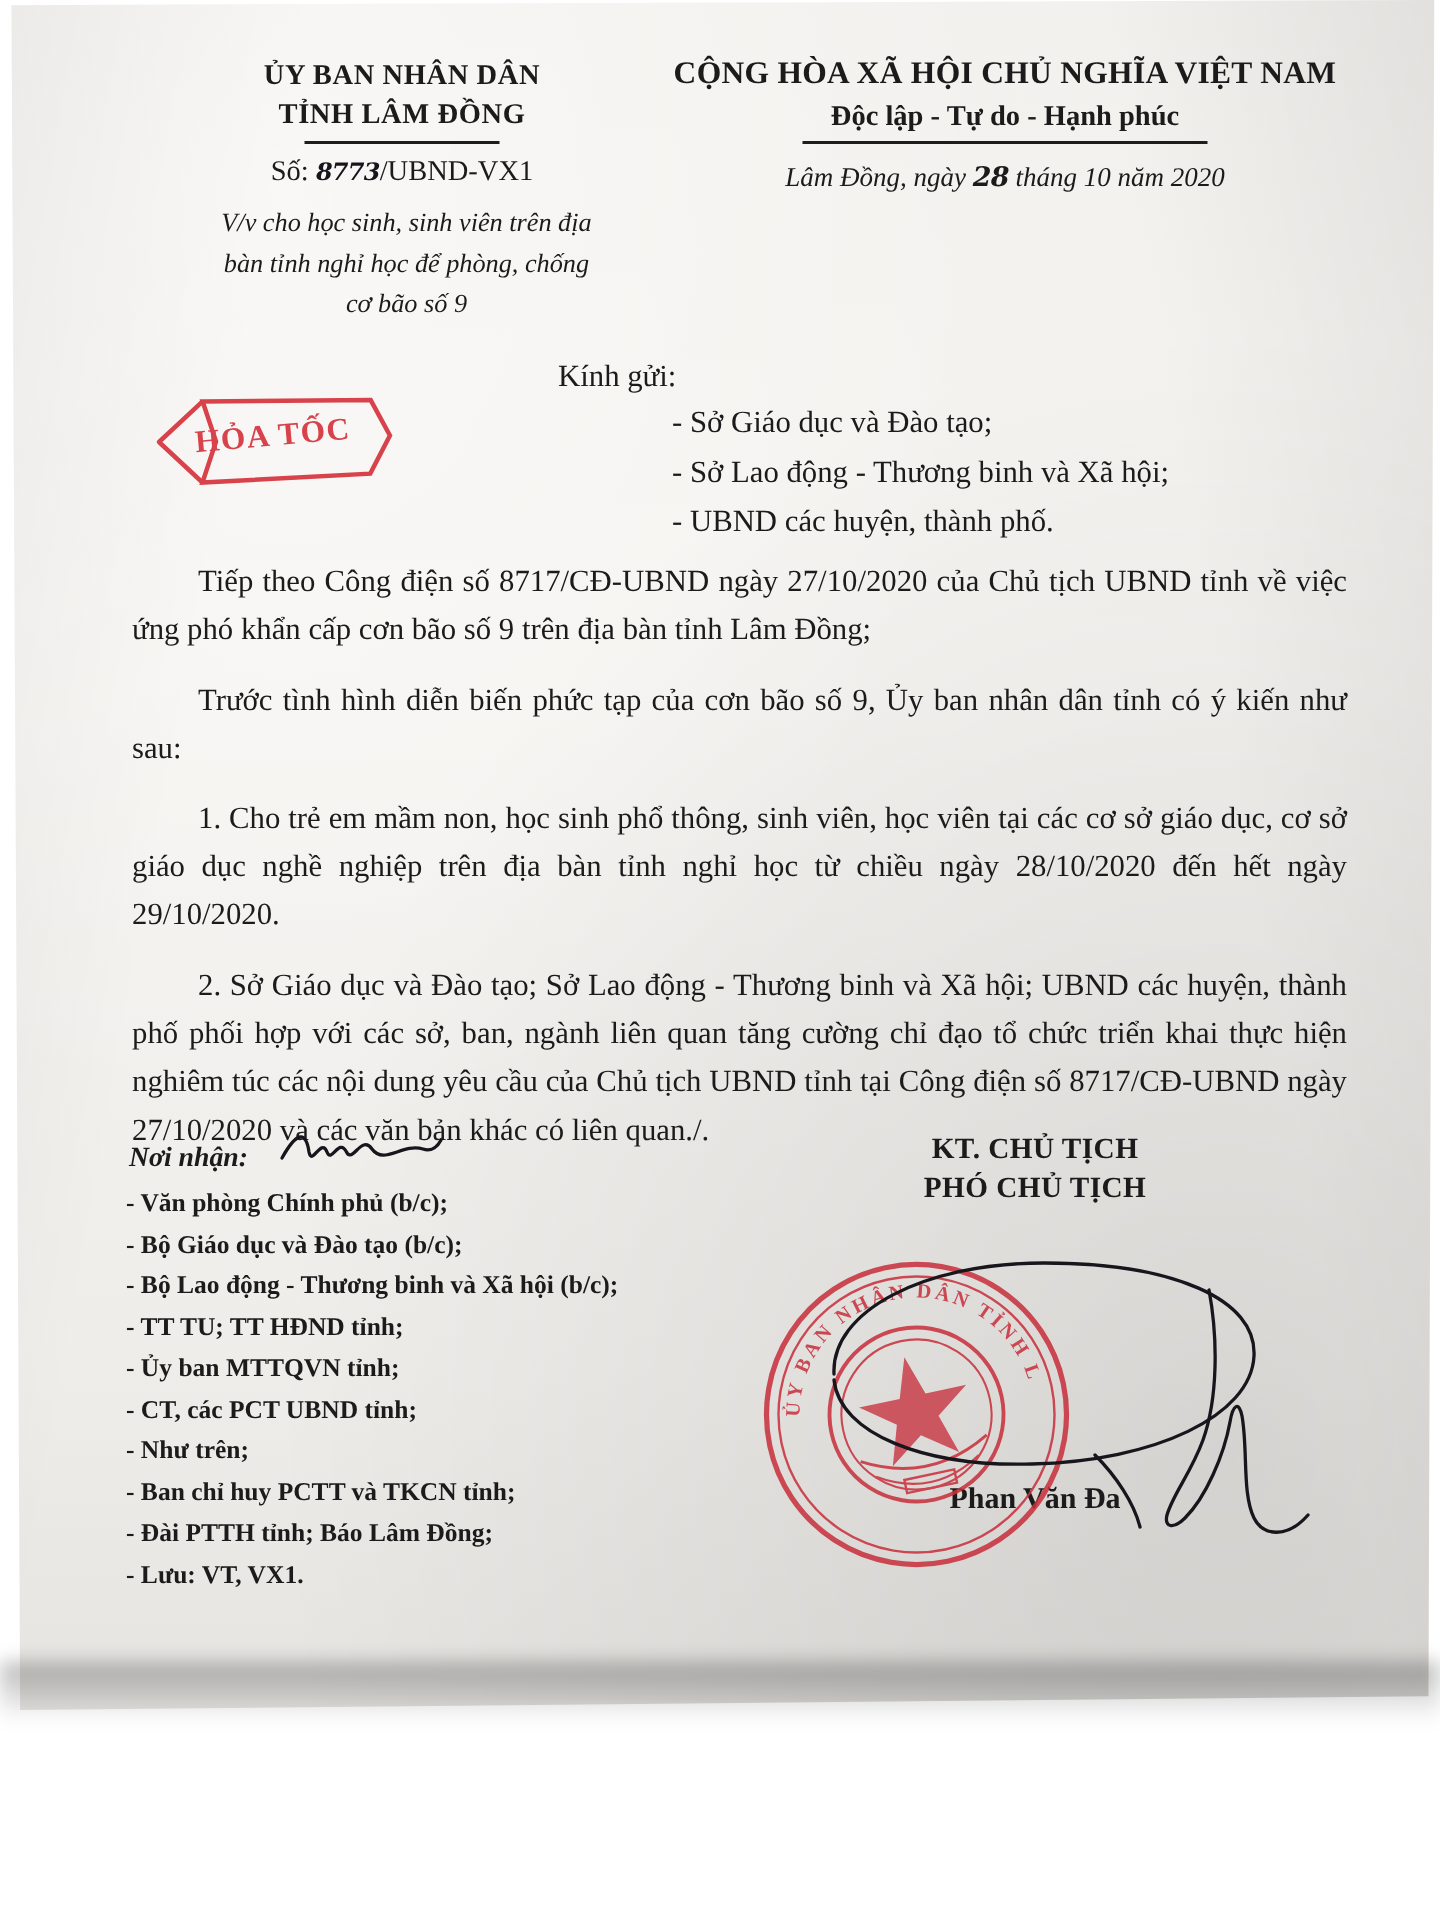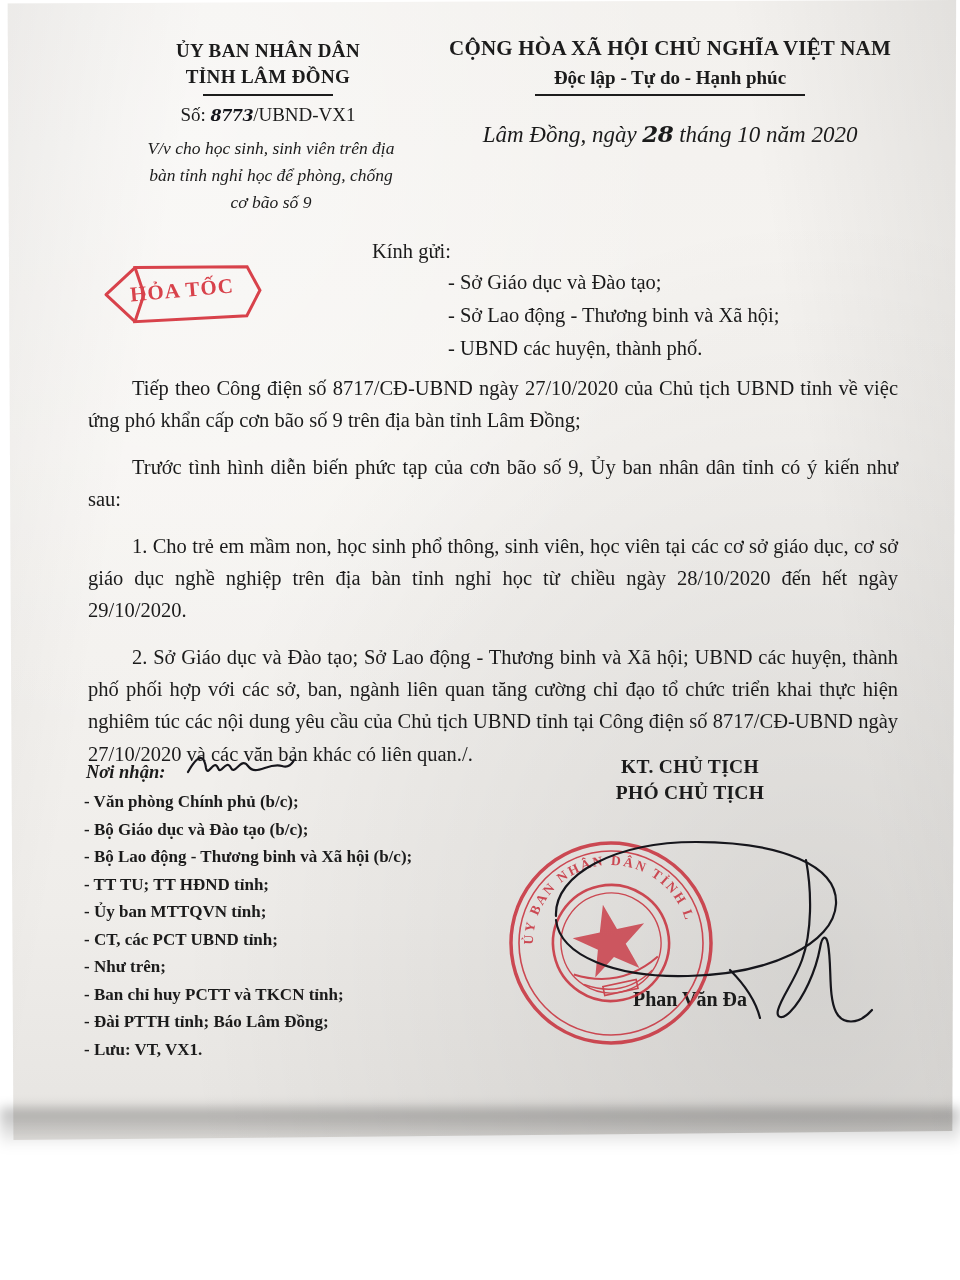--- a/index.html
+++ b/index.html
@@ -116,25 +116,25 @@
     width: 262px;
     font-style: italic;
     font-size: 17.5px;
     line-height: 1.55;
     text-align: center;
   }
 
   .place-date {
     position: absolute;
     left: 430px;
-    top: 120px;
+    top: 108px;
     width: 480px;
     text-align: center;
     font-style: italic;
-    font-size: 23px;
+    font-size: 18px;
   }
   .day-hand {
     font-family: "DejaVu Serif", serif;
     font-style: italic;
     font-weight: bold;
     letter-spacing: -0.5px;
   }
 
   
   .urgent {

